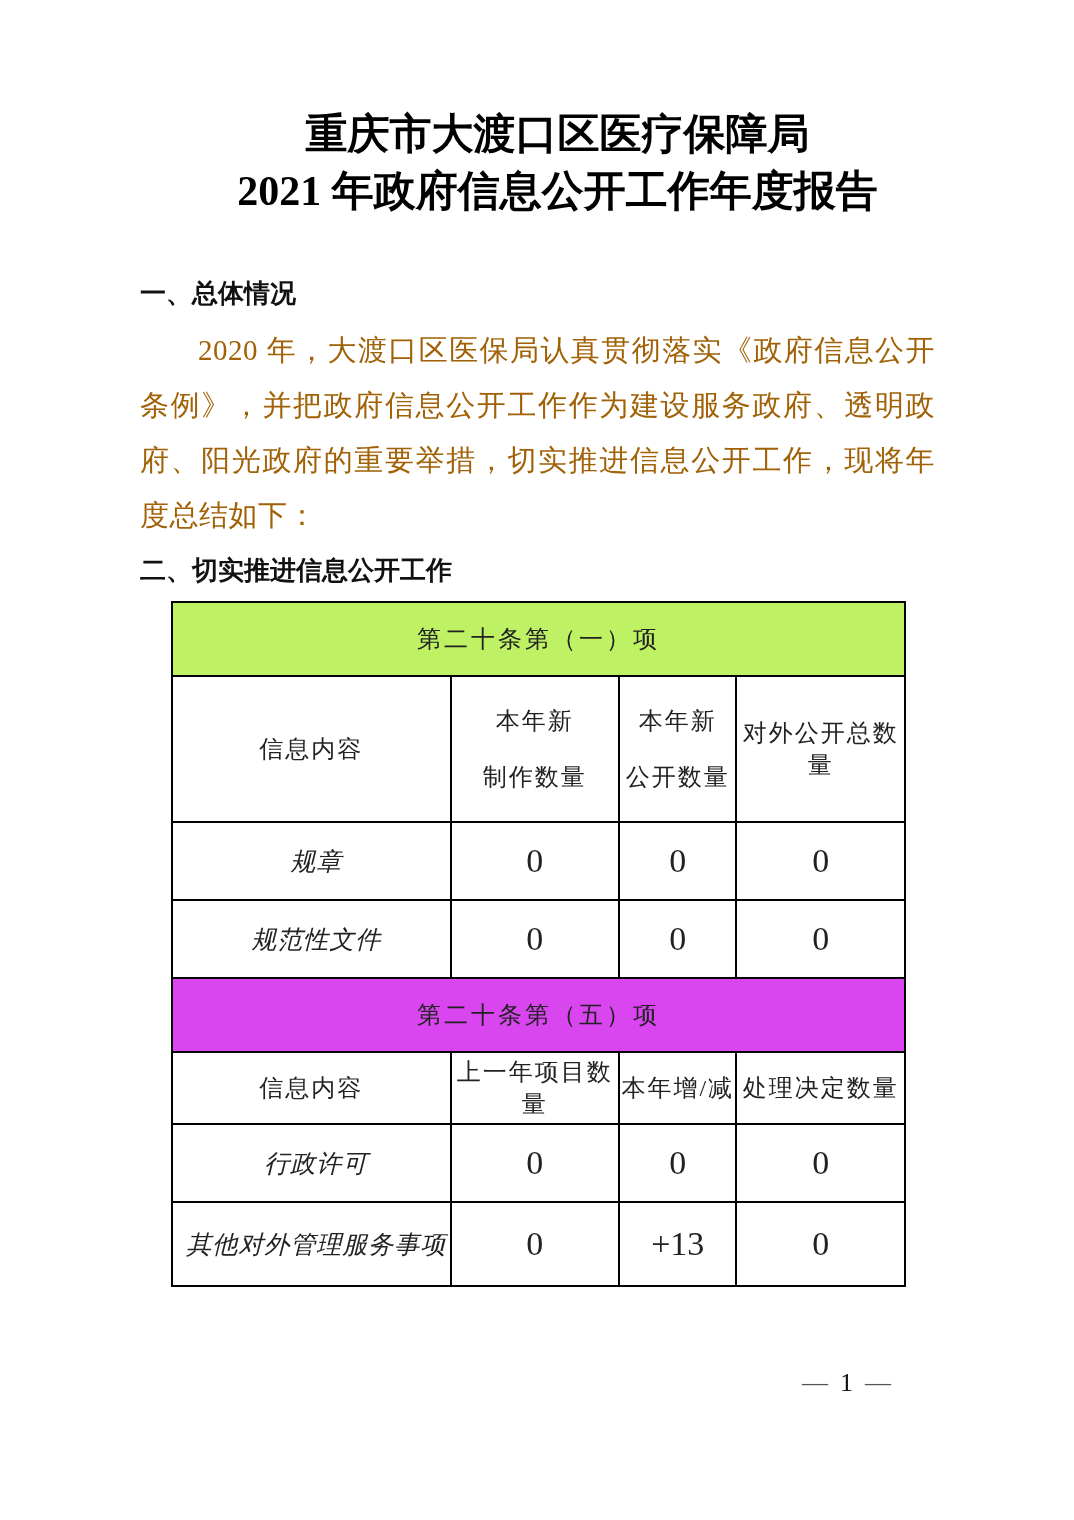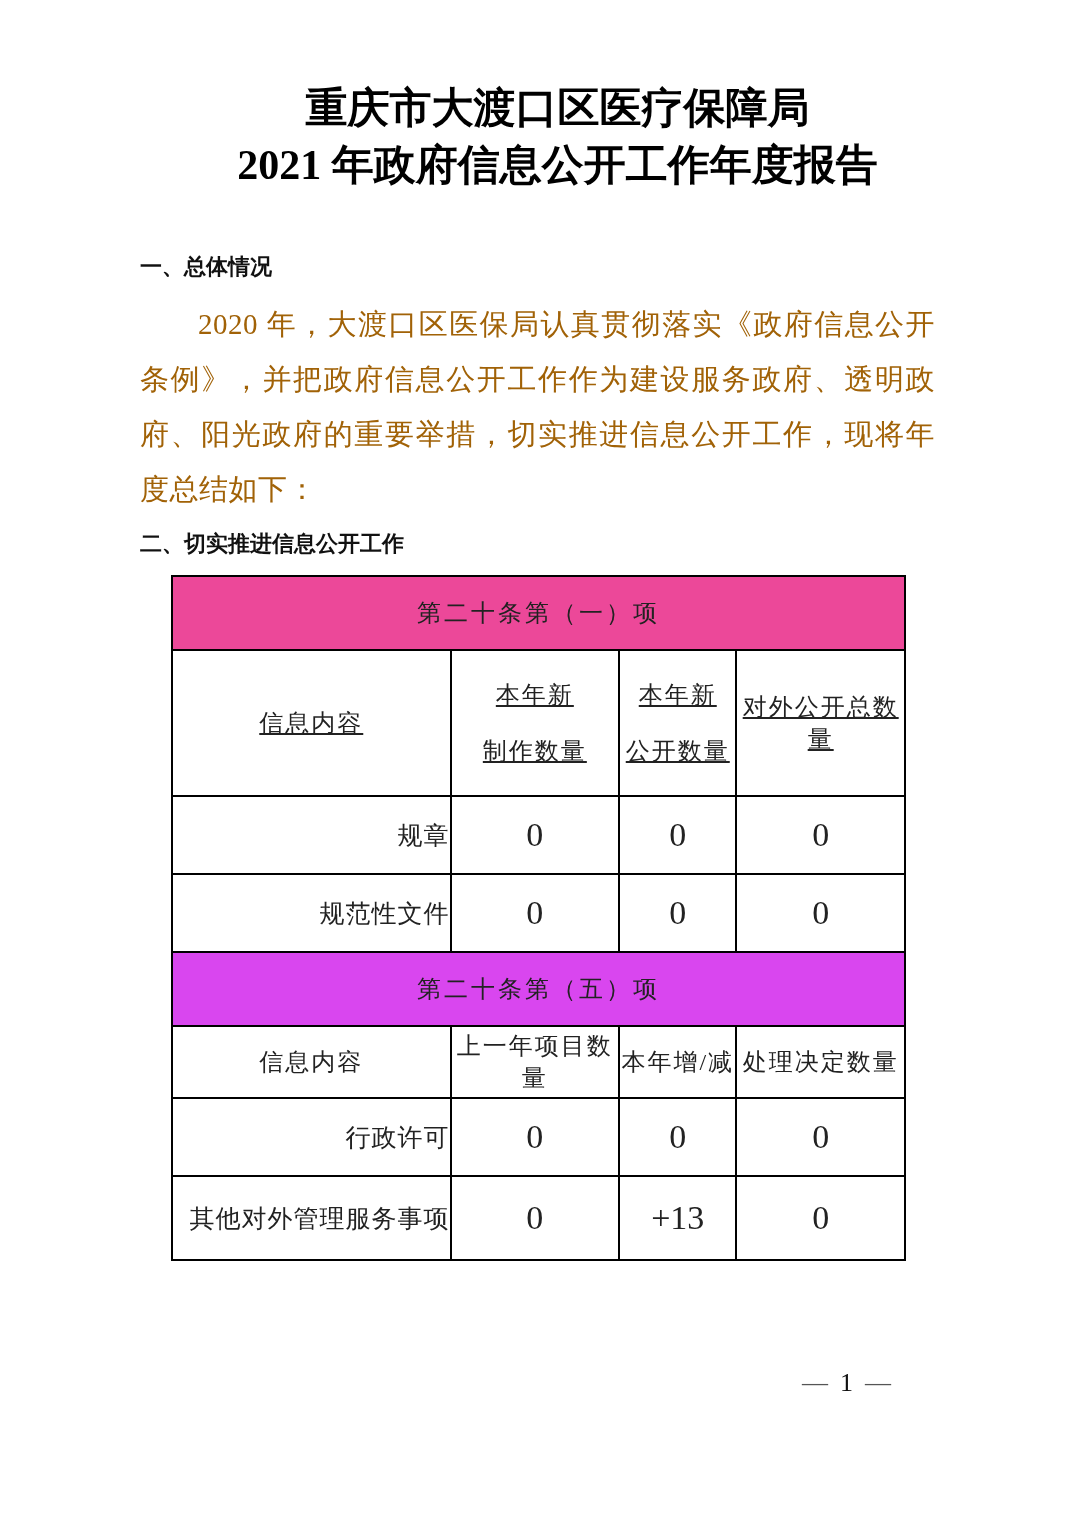--- a/index.html
+++ b/index.html
@@ -8,36 +8,36 @@
     position: relative;
     width: 1074px;
     height: 1520px;
     margin: 0 auto;
     background: #ffffff;
     overflow: hidden;
     color: #1a1a1a;
     font-family: "Liberation Serif", "DejaVu Serif", serif;
   }
   .doc-title {
-    margin-top: 80px;
+    margin-top: 106px;
     text-align: center;
     font-weight: bold;
     font-size: 42px;
     line-height: 57px;
     color: #000000;
     font-family: "Liberation Serif", "DejaVu Serif", serif;
     padding-left: 41px;
   }
   .content {
     margin: 0 139px 0 140px; 
   }
   .sec-heading {
     font-family: "Liberation Sans", "DejaVu Sans", sans-serif;
     font-weight: bold;
-    font-size: 22px;
+    font-size: 26px;
     line-height: 38px;
     color: #111111;
   }
   .sec-heading.first { margin-top: 54px; }
   .sec-heading.second { margin-top: 8px; }
   .body-para {
     margin-top: 11px;
     font-size: 29px;
     line-height: 55px;
     text-align: justify;
@@ -62,36 +62,36 @@
     height: 74px;
     text-align: center;
     font-size: 24px;
     letter-spacing: 3px;
   }
   tr.hdr-row-1 td {
     height: 146px;
     text-align: center;
     font-size: 24px;
     letter-spacing: 2px;
-    text-decoration: underline;
   }
   tr.hdr-row-1 td .stacked-line { line-height: 56px; }
   tr.hdr-row-2 td {
     height: 72px;
     text-align: center;
     font-size: 24px;
     letter-spacing: 2px;
   }
   tr.data-row td { height: 78px; }
   tr.data-row.tall td { height: 84px; }
   tr.data-row td.cell-label {
-    text-align: right;
+    text-align: center;
     padding-left: 10px;
     font-size: 25px;
     letter-spacing: 1px;
+    font-style: italic;
   }
   tr.data-row td.cell-num {
     text-align: center;
     font-size: 34px;
   }
   .page-footer {
     position: absolute;
     right: 171px;
     bottom: 122px;
     font-size: 26px;
@@ -121,21 +121,21 @@
     <table class="info-table">
       <colgroup>
         <col style="width:38%">
         <col style="width:23%">
         <col style="width:16%">
         <col style="width:23%">
       </colgroup>
 
       <tbody>
           <tr class="band-row">
-        <td colspan="4" style="background: #ec4899; border-color: rgb(0, 0, 0);">第二十条第（一）项</td>
+        <td colspan="4" style="background: #bef264; border-color: rgb(0, 0, 0);">第二十条第（一）项</td>
       </tr>
 
       <tr class="hdr-row-1">
         <td style="border-color: rgb(0, 0, 0);">信息内容</td>
         <td style="border-color: rgb(0, 0, 0);">
           <div class="stacked-line">本年新</div>
           <div class="stacked-line">制作数量</div>
         </td>
         <td style="border-color: rgb(0, 0, 0);">
           <div class="stacked-line">本年新</div>

